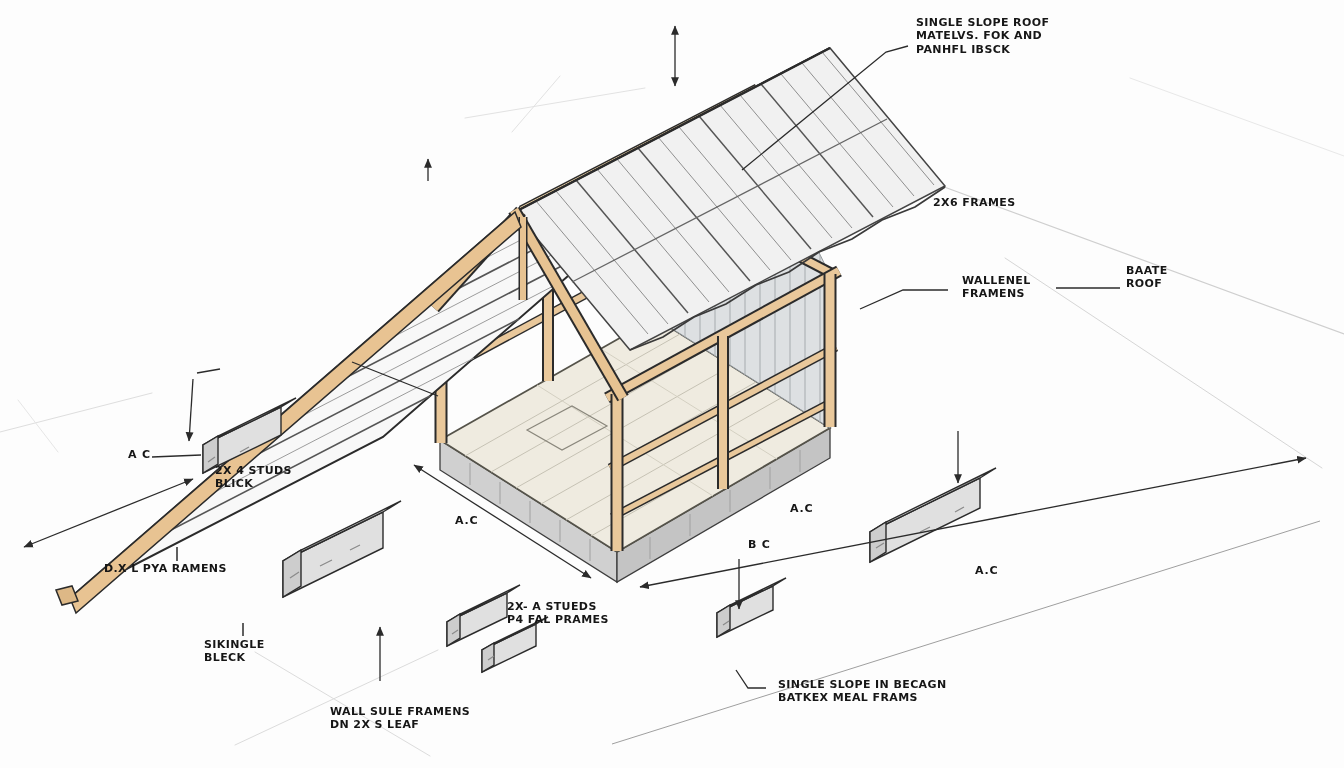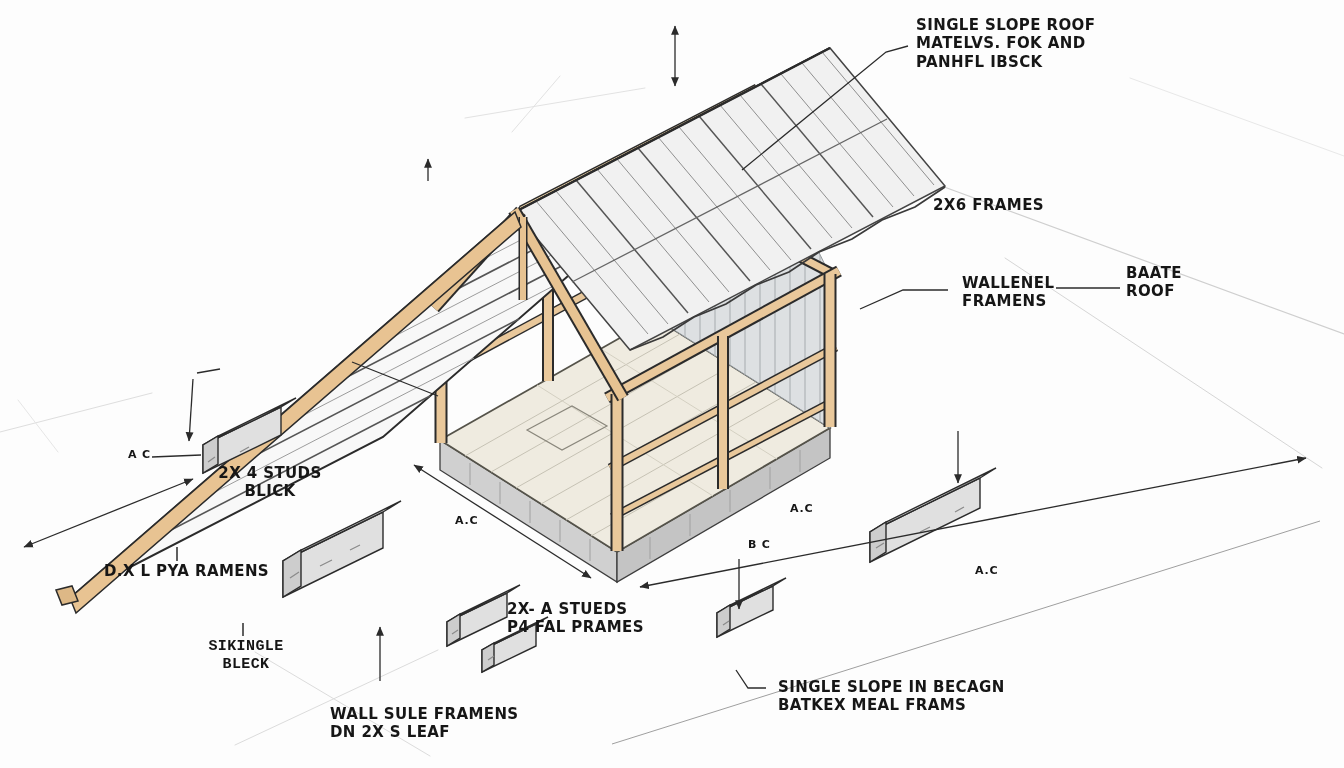--- a/index.html
+++ b/index.html
@@ -1,21 +1,21 @@
 <!DOCTYPE html>
 <html><head>
 <meta charset="utf-8">
 <style>
   html,body{margin:0;padding:0;background:#ffffff;}
   .stage{position:relative;width:1344px;height:768px;background:#fdfdfd;overflow:hidden;
          font-family:"DejaVu Sans",sans-serif;}
   .stage svg{position:absolute;left:0;top:0;}
-  .lbl{position:absolute;font-weight:700;font-size:15px;line-height:1.22;
+  .lbl{position:absolute;font-weight:700;font-size:11px;line-height:1.22;
        letter-spacing:.4px;color:#161616;white-space:pre-wrap;}
-  .lbl.center{text-align:center;}
+  .lbl.center{}
   .lbl.dim{font-size:11px;letter-spacing:.8px;}
 </style>
 </head>
 <body>
 
 <div class="stage">
 
 <svg width="1344" height="768" viewBox="0 0 1344 768">
   <defs>
     <marker id="ah" viewBox="0 0 10 10" refX="8.5" refY="5" markerWidth="8" markerHeight="8" orient="auto-start-reverse">
@@ -249,21 +249,21 @@
 PANHFL IBSCK</div>
 <div class="lbl" style="left:933px;top:196px;">2X6 FRAMES</div>
 <div class="lbl" style="left:962px;top:274px;">WALLENEL
 FRAMENS</div>
 <div class="lbl" style="left:1126px;top:264px;">BAATE
 ROOF</div>
 <div class="lbl dim" style="left:128px;top:448px;">A C</div>
 <div class="lbl center" style="left:215px;top:464px;width:110px;">2X 4 STUDS
 BLICK</div>
 <div class="lbl" style="left:104px;top:562px;">D.X L PYA RAMENS</div>
-<div class="lbl center" style="left:196px;top:638px;width:100px;font-family:Liberation Mono, monospace;">SIKINGLE
+<div class="lbl center" style="left:204px;top:638px;width:100px;">SIKINGLE
 BLECK</div>
 <div class="lbl" style="left:330px;top:705px;">WALL SULE FRAMENS
 DN 2X S LEAF</div>
 <div class="lbl dim" style="left:455px;top:514px;">A.C</div>
 <div class="lbl" style="left:507px;top:572px;margin-top:28px;">2X- A STUEDS
 P4 FAL PRAMES</div>
 <div class="lbl dim" style="left:790px;top:502px;">A.C</div>
 <div class="lbl dim" style="left:712px;top:538px;margin-left:36px;">B C</div>
 <div class="lbl dim" style="left:975px;top:564px;">A.C</div>
 <div class="lbl" style="left:778px;top:678px;">SINGLE SLOPE IN BECAGN

